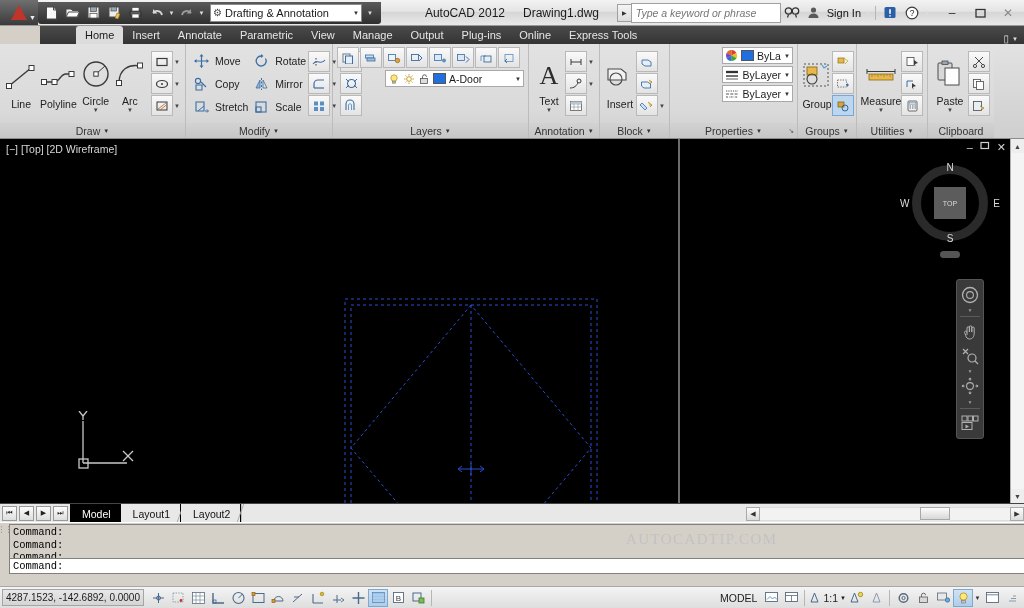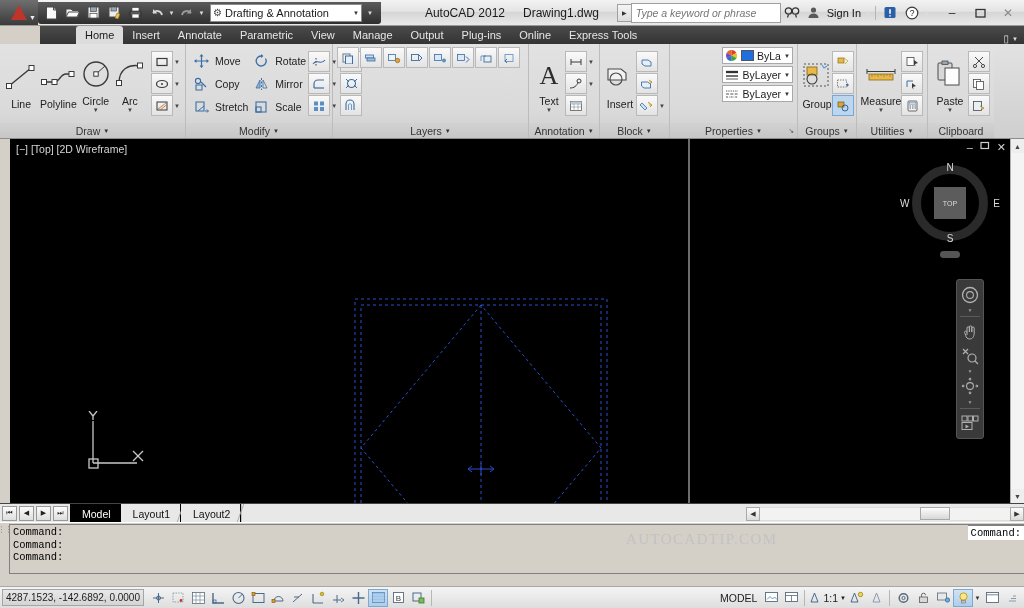--- a/index.html
+++ b/index.html
@@ -160,21 +160,21 @@
     border: 1px solid #a9a9a9; background: #fff;
     font-size: 10.5px; color: #1a1a1a; padding: 0 2px; gap: 3px; margin-left: 48px;
   }
   .combo .txt { flex: 1; white-space: nowrap; overflow: hidden; }
   .combo .car { font-size: 6px; color: #333; }
   .swatch { width: 13px; height: 11px; border: 1px solid #555; }
 
   .colbox { display: flex; flex-direction: column; gap: 3px; justify-content: flex-end; }
 
   
-  .canvas-wrap { flex: 1; position: relative; background: #000; display: flex; margin-left: 10px; }
+  .canvas-wrap { flex: 1; position: relative; background: #000; display: flex; }
   .drawing { position: relative; flex: 1; background: #000; overflow: hidden; }
   .vplabel { position: absolute; left: 6px; top: 4px; color: #d8d8d8; font-size: 10.5px; }
   .win-btns { position: absolute; right: 4px; top: 2px; display: flex; gap: 7px; color: #d0d0d0; font-size: 11px; }
 
   .viewcube { position: absolute; right: 22px; top: 26px; width: 76px; height: 76px; }
   .vc-ring {
     position: absolute; inset: 0; border-radius: 50%;
     border: 9px solid #2a2a2a;
   }
   .vc-face {
@@ -240,21 +240,21 @@
   .hsb .hb { width: 14px; height: 14px; display: flex; align-items: center; justify-content: center; font-size: 7px; color: #333; border: 1px solid #aaa; background: linear-gradient(to bottom,#fcfcfc,#dcdcdc); }
   .hsb .hthumb { width: 30px; height: 13px; background: linear-gradient(to bottom,#fcfcfc,#d8d8d8); border: 1px solid #a8a8a8; }
   .hsb .htrack { width: 160px; height: 14px; background: #f2f2f2; border-top:1px solid #ddd; border-bottom:1px solid #ddd; }
 
   
   .cmdwrap {
     height: 64px; background: #d4d0c8; display: flex;
     border-top: 1px solid #fff; position: relative;
   }
   .cmd-grip { width: 9px; background: #d4d0c8; display: flex; align-items: flex-start; justify-content: center; padding-top: 2px; color: #888; font-size: 8px; letter-spacing: -1px; }
-  .cmd-body { flex: 1; display: flex; flex-direction: row; border: 1px solid #808080; border-right: none; margin: 1px 0 12px 0; }
+  .cmd-body { flex: 1; display: flex; flex-direction: column; border: 1px solid #808080; border-right: none; margin: 1px 0 12px 0; }
   .cmd-hist {
     flex: 1; background: #d4d0c8; color: #000;
     font-family: "Liberation Mono", monospace; font-size: 10.5px;
     padding: 1px 3px; line-height: 12.5px; overflow: hidden;
   }
   .cmd-input {
     height: 15px; background: #fff; color: #000;
     font-family: "Liberation Mono", monospace; font-size: 10.5px;
     padding: 1px 3px; border-top: 1px solid #808080;
   }
@@ -670,20 +670,43 @@
                 <rect x="5" y="4" width="7" height="6" fill="none" stroke="#3a6ea5" stroke-width=".9"></rect>
               </svg>
           </div>
           <div class="ibtn">
             <svg width="14" height="12" viewBox="0 0 14 12">
                 <rect x="3" y="2.5" width="8" height="7" fill="none" stroke="#6b9ac9" stroke-width=".9"></rect>
                 <path d="M5 11l-2-2 2-2" fill="none" stroke="#3a6ea5" stroke-width="1"></path>
               </svg>
           </div>
         </div>
+        <div class="combo">
+          <span>
+            <svg width="12" height="12" viewBox="0 0 12 12">
+                <circle cx="6" cy="5" r="3.2" fill="#ffe680" stroke="#b89a20" stroke-width=".8"></circle>
+                <rect x="4.5" y="8.2" width="3" height="2" fill="#b8b8b8" stroke="#7a7a7a" stroke-width=".6"></rect>
+              </svg>
+          </span>
+          <span>
+            <svg width="12" height="12" viewBox="0 0 12 12">
+                <circle cx="6" cy="6" r="2.3" fill="none" stroke="#c59a20" stroke-width="1"></circle>
+                <path d="M6 1v1.6M6 9.4V11M1 6h1.6M9.4 6H11M2.5 2.5l1.1 1.1M8.4 8.4l1.1 1.1M9.5 2.5L8.4 3.6M3.6 8.4L2.5 9.5" stroke="#c59a20" stroke-width=".9"></path>
+              </svg>
+          </span>
+          <span>
+            <svg width="12" height="12" viewBox="0 0 12 12">
+                <rect x="2.5" y="5.5" width="7" height="5" fill="#ddd" stroke="#555" stroke-width=".8"></rect>
+                <path d="M4.5 5.5V3.8a2 2 0 0 1 4 0" fill="none" stroke="#555" stroke-width=".9"></path>
+              </svg>
+          </span>
+          <span class="swatch" id="layer-swatch" style="background: rgb(31, 111, 224);"></span>
+          <span class="txt">A-Door</span>
+          <span class="car">▼</span>
+        </div>
       </div>
       <div class="panel-title">
         <span>Layers</span>
         <span class="car">▼</span>
       </div>
     </div>
 
     <div class="panel" style="width:71px">
       <div class="panel-body">
         <div class="bigbtn" style="width:34px">

